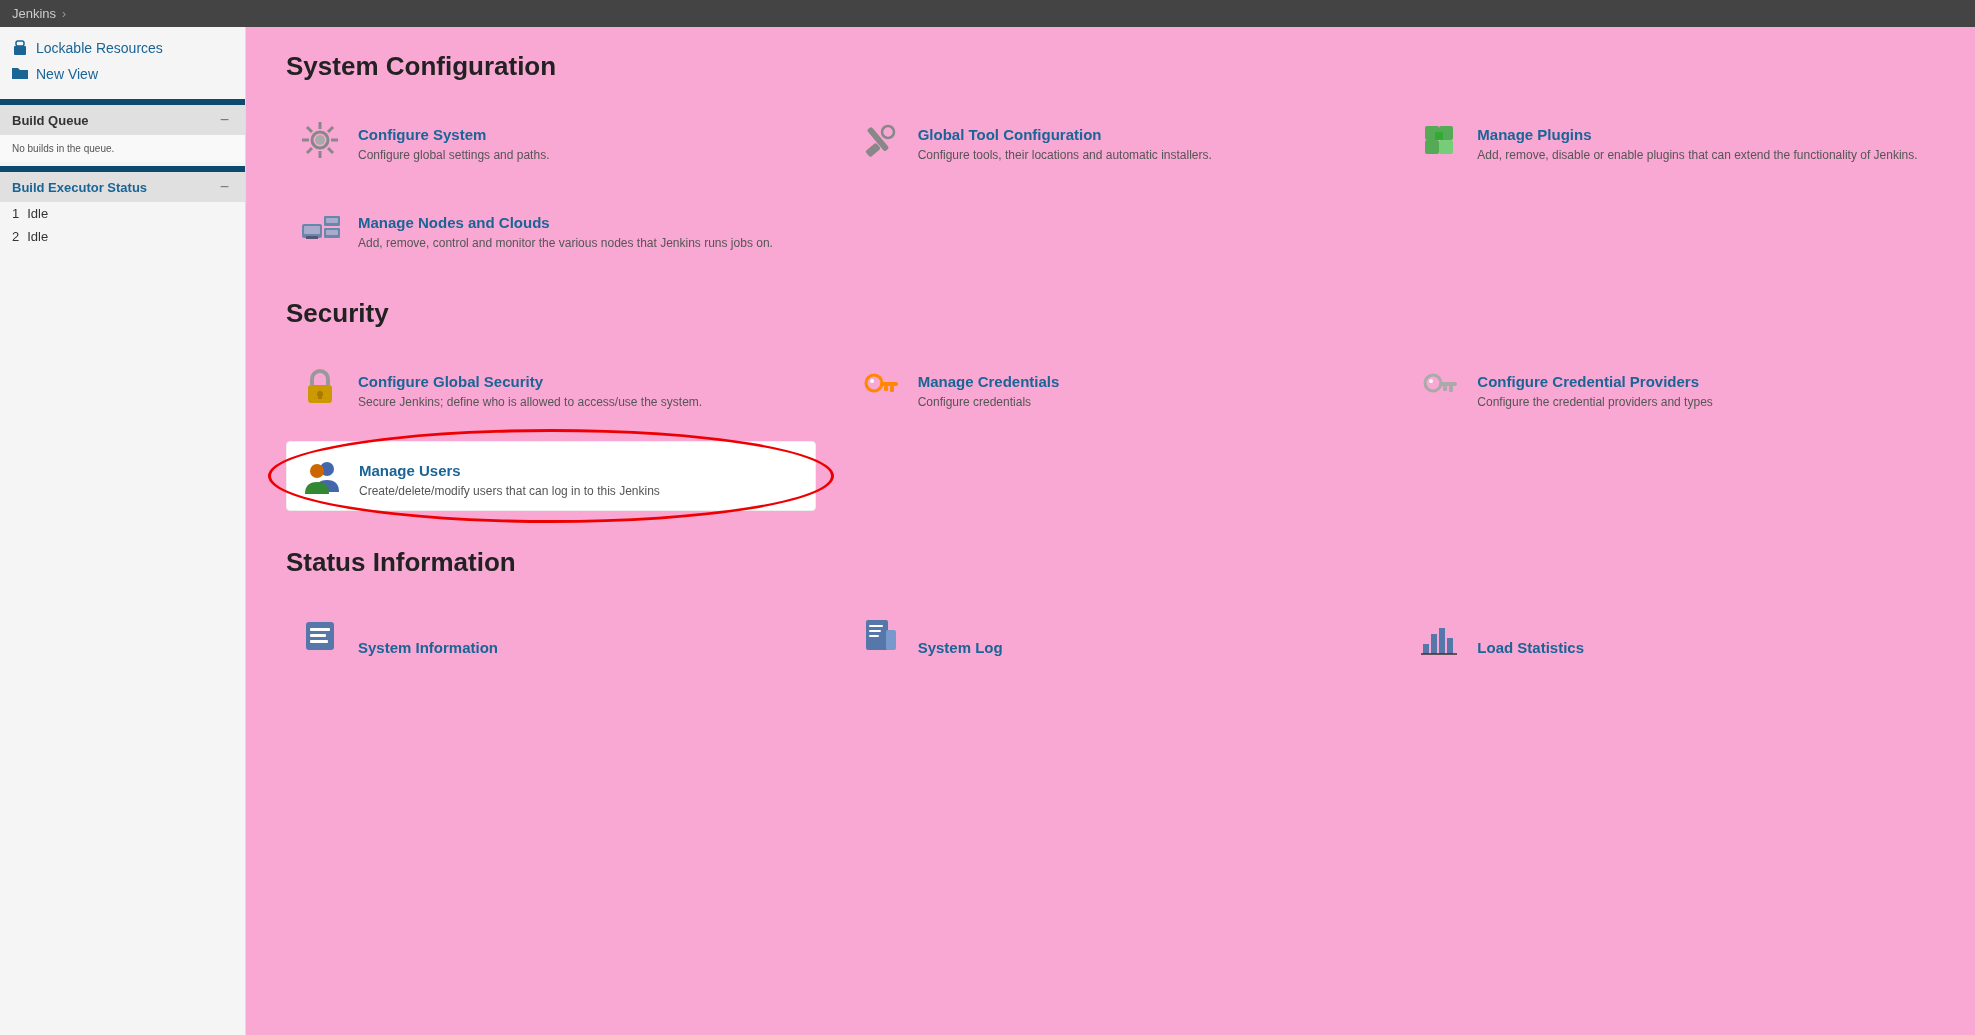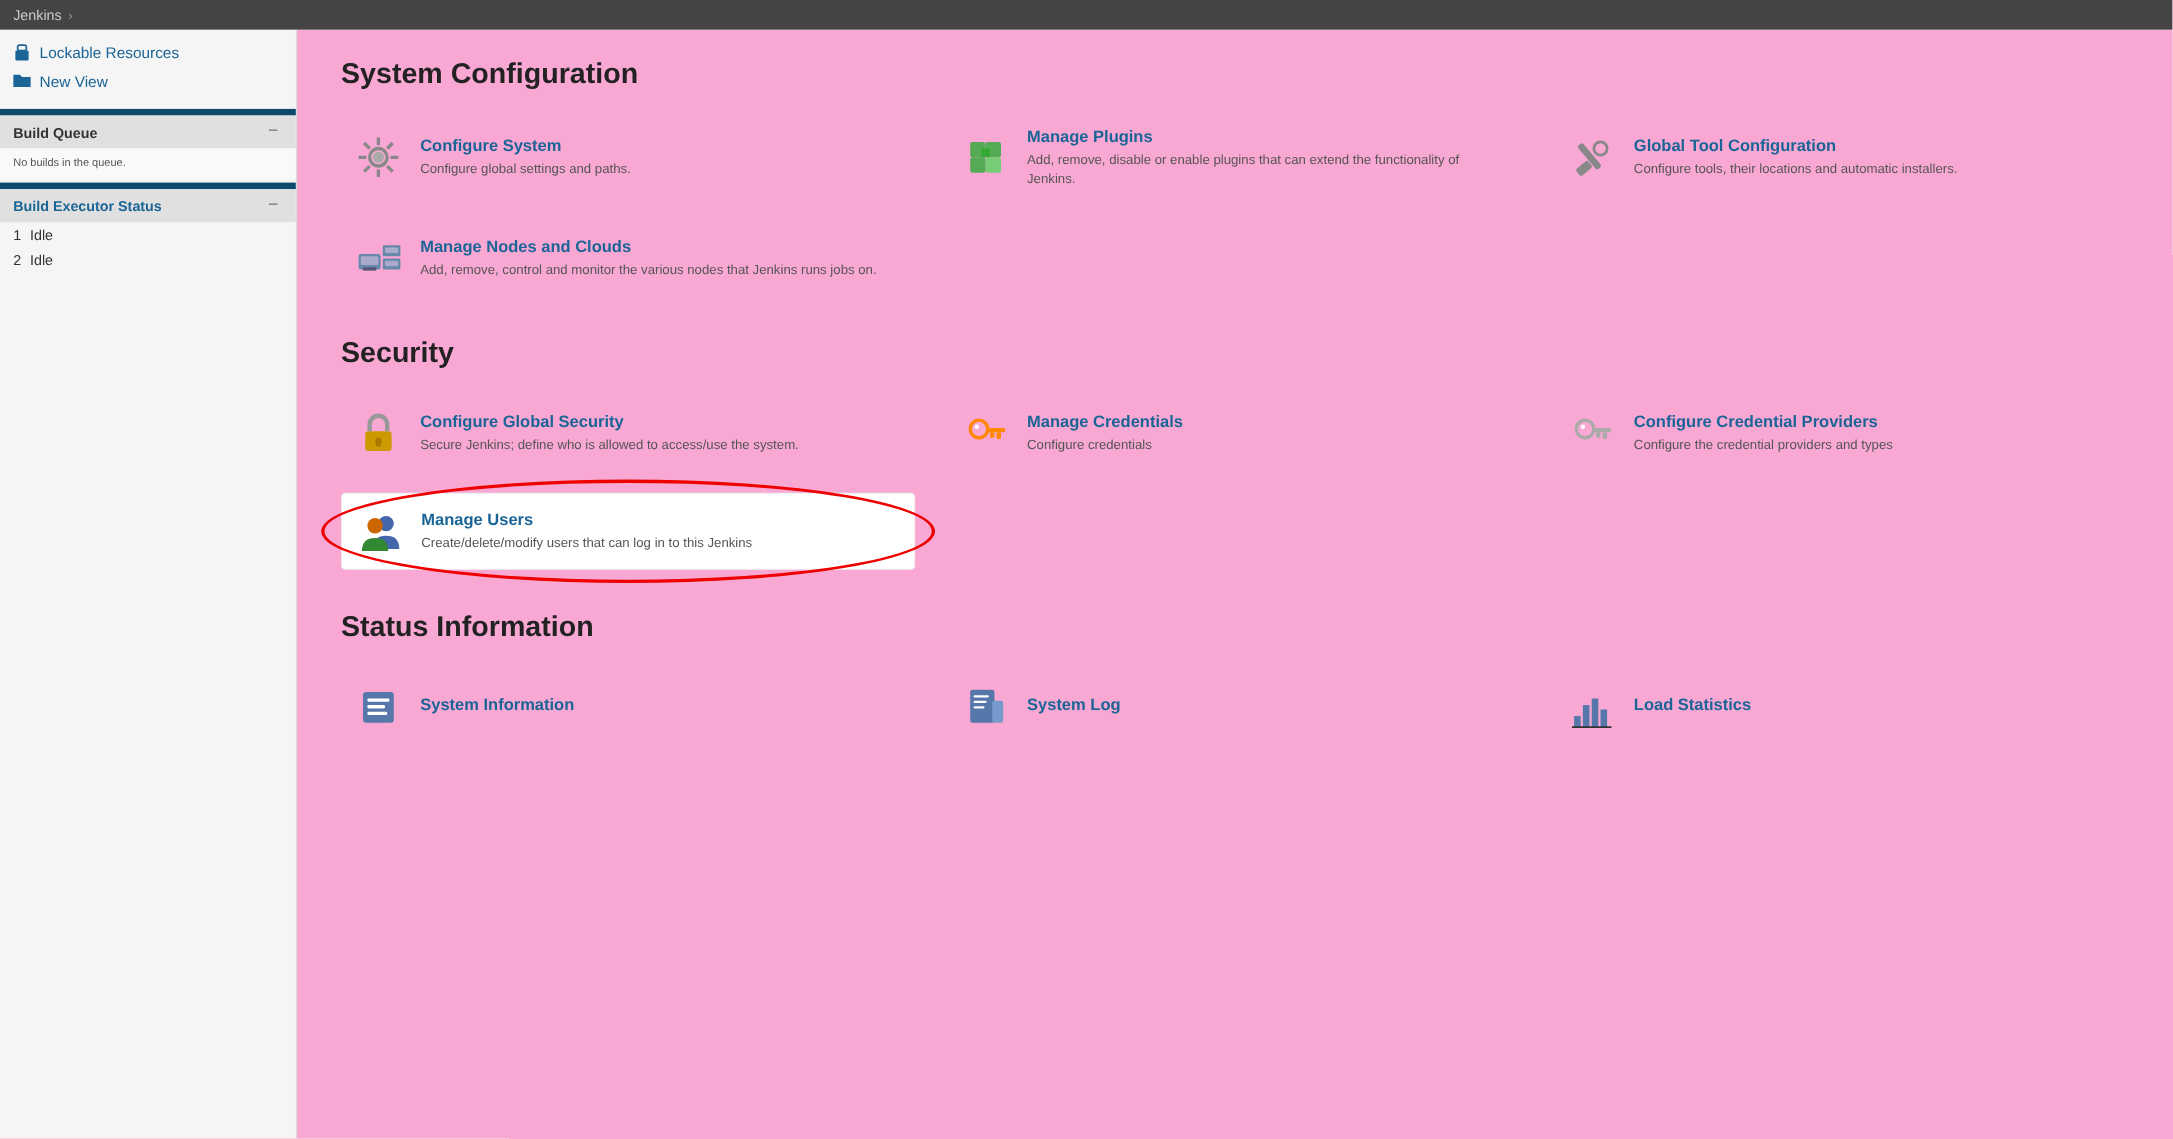--- a/index.html
+++ b/index.html
@@ -20,21 +20,21 @@
 
     
     .main-layout {
       display: flex;
       flex: 1;
       overflow: hidden;
     }
 
     
     .sidebar {
-      width: 270px;
+      width: 246px;
       background: #f5f5f5;
       border-right: 1px solid #ddd;
       flex-shrink: 0;
       overflow-y: auto;
       padding-bottom: 20px;
     }
 
     .sidebar-nav {
       padding: 8px 0;
     }
@@ -120,21 +120,21 @@
     .items-grid {
       display: grid;
       grid-template-columns: repeat(3, 1fr);
       gap: 20px 30px;
       margin-bottom: 36px;
     }
 
     .config-item {
       display: flex;
       gap: 14px;
-      align-items: center;
+      align-items: flex-end;
       padding: 10px;
       cursor: pointer;
       border-radius: 4px;
       transition: background 0.15s;
     }
 
     .config-icon {
       width: 48px;
       height: 48px;
       flex-shrink: 0;
@@ -270,46 +270,46 @@
         </div>
         <div class="config-text">
           <h3>Configure System</h3>
           <p>Configure global settings and paths.</p>
         </div>
       </div>
 
       <div class="config-item">
         <div class="config-icon">
           <svg width="44" height="44" viewBox="0 0 44 44">
+            <g fill="#888">
+              <rect x="18" y="6" width="6" height="28" rx="2" transform="rotate(-40 22 22)"></rect>
+              <rect x="8" y="28" width="14" height="8" rx="2" transform="rotate(-40 15 32)"></rect>
+            </g>
+            <circle cx="30" cy="14" r="6" fill="none" stroke="#888" stroke-width="2.5"></circle>
+          </svg>
+        </div>
+        <div class="config-text">
+          <h3>Global Tool Configuration</h3>
+          <p>Configure tools, their locations and automatic installers.</p>
+        </div>
+      </div>
+
+      <div class="config-item">
+        <div class="config-icon">
+          <svg width="44" height="44" viewBox="0 0 44 44">
             <rect x="8" y="8" width="14" height="14" rx="2" fill="#5a5"></rect>
             <rect x="22" y="8" width="14" height="14" rx="2" fill="#5a5"></rect>
             <rect x="8" y="22" width="14" height="14" rx="2" fill="#5a5"></rect>
             <rect x="22" y="22" width="14" height="14" rx="2" fill="#7c7"></rect>
             <rect x="18" y="14" width="8" height="8" rx="1" fill="#3a3"></rect>
           </svg>
         </div>
         <div class="config-text">
           <h3>Manage Plugins</h3>
           <p>Add, remove, disable or enable plugins that can extend the functionality of Jenkins.</p>
-        </div>
-      </div>
-
-      <div class="config-item">
-        <div class="config-icon">
-          <svg width="44" height="44" viewBox="0 0 44 44">
-            <g fill="#888">
-              <rect x="18" y="6" width="6" height="28" rx="2" transform="rotate(-40 22 22)"></rect>
-              <rect x="8" y="28" width="14" height="8" rx="2" transform="rotate(-40 15 32)"></rect>
-            </g>
-            <circle cx="30" cy="14" r="6" fill="none" stroke="#888" stroke-width="2.5"></circle>
-          </svg>
-        </div>
-        <div class="config-text">
-          <h3>Global Tool Configuration</h3>
-          <p>Configure tools, their locations and automatic installers.</p>
         </div>
       </div>
 
       <div class="config-item">
         <div class="config-icon">
           <svg width="44" height="44" viewBox="0 0 44 44">
             <rect x="4" y="18" width="20" height="14" rx="2" fill="#6688aa"></rect>
             <rect x="6" y="20" width="16" height="8" rx="1" fill="#aac"></rect>
             <rect x="8" y="30" width="12" height="3" fill="#557"></rect>
             <rect x="26" y="10" width="16" height="10" rx="1" fill="#6688aa"></rect>

